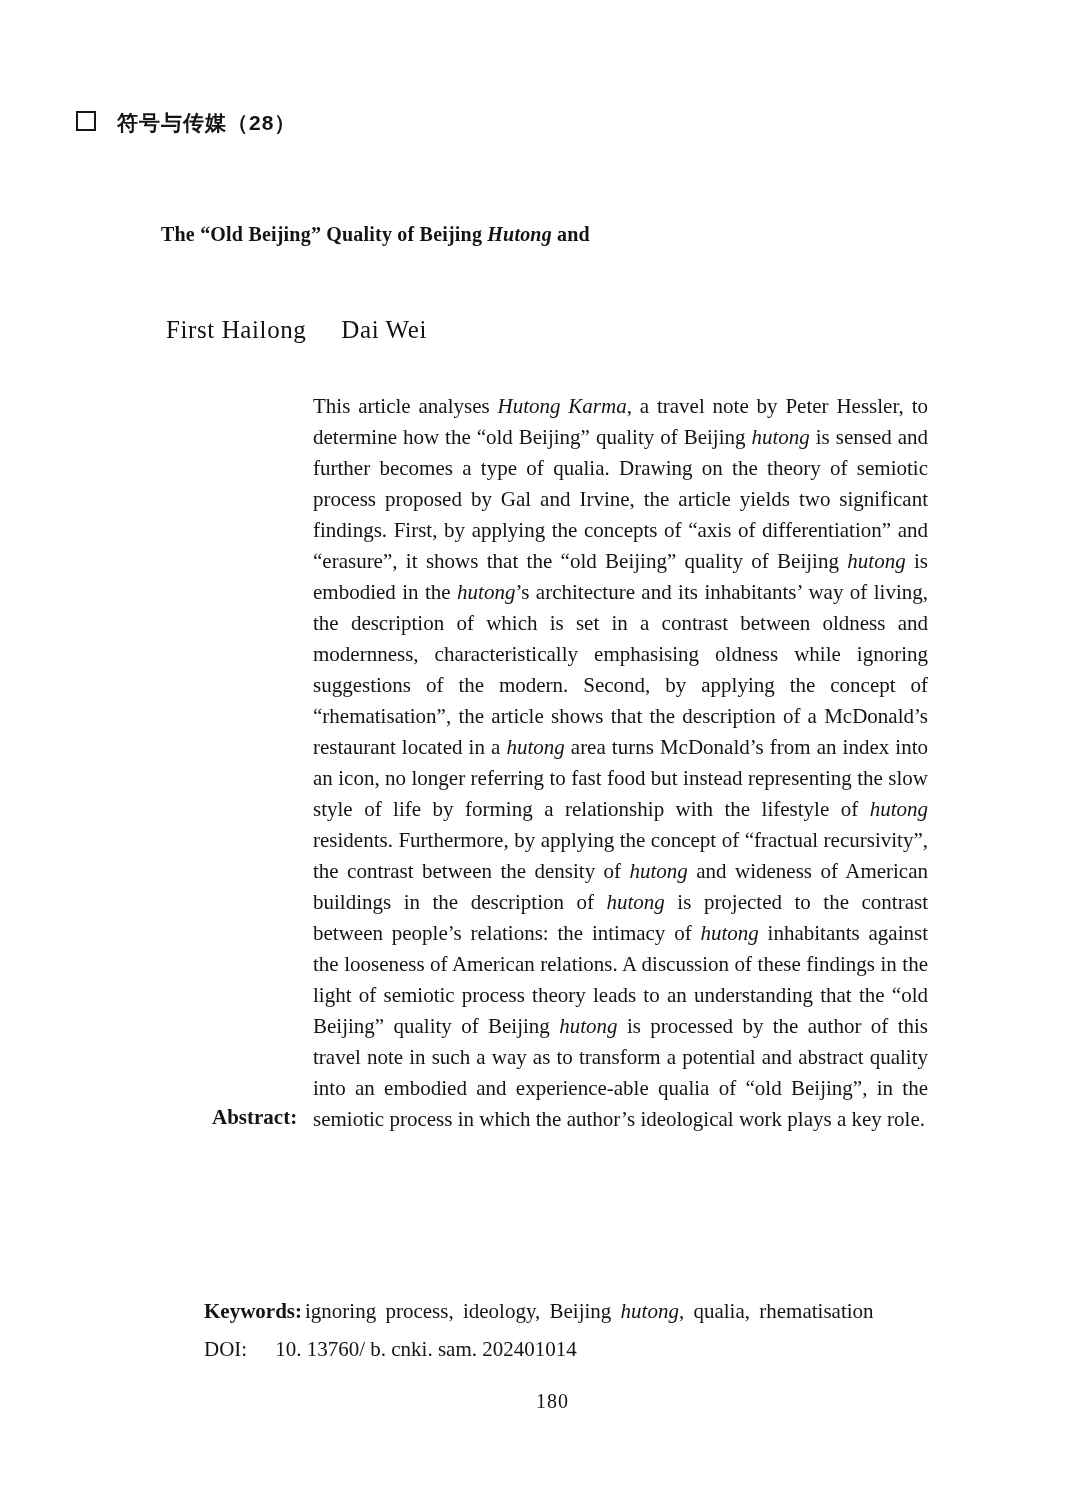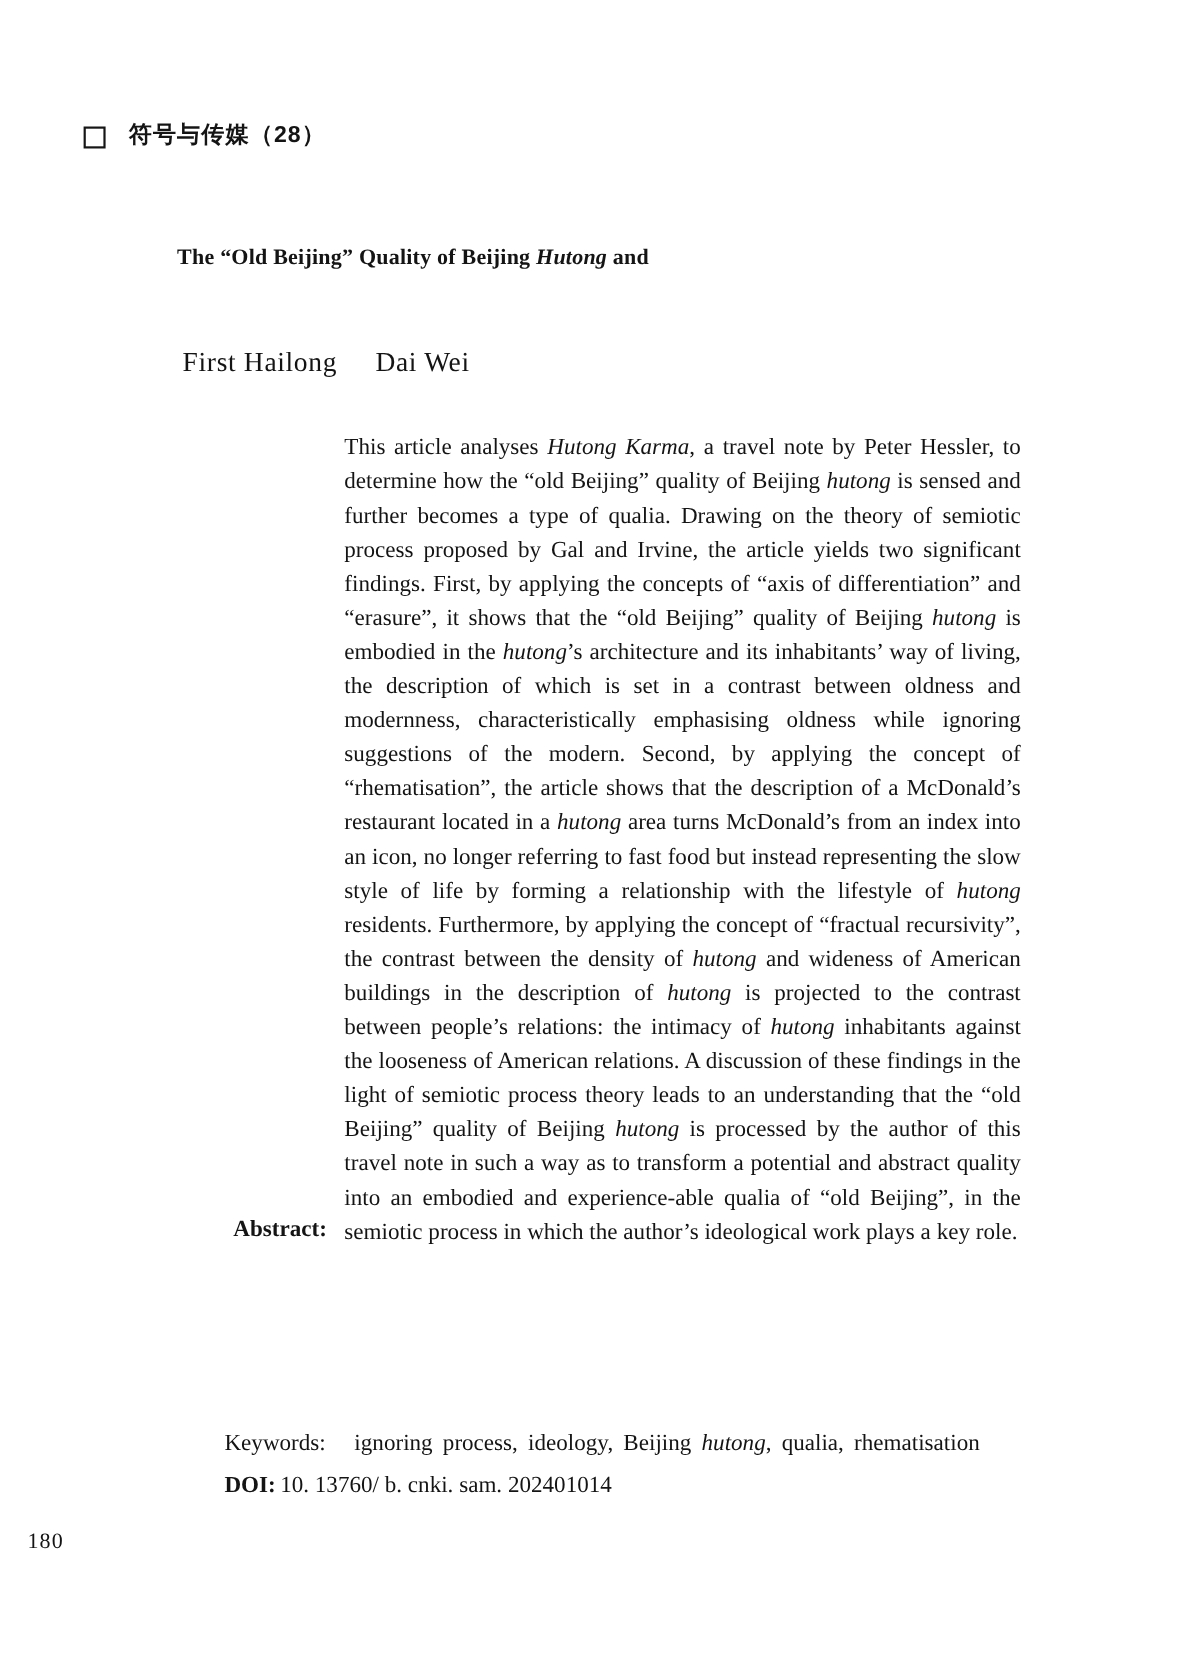--- a/index.html
+++ b/index.html
@@ -13,21 +13,21 @@
     font-family: "Liberation Serif", "DejaVu Serif", serif;
     -webkit-font-smoothing: antialiased;
   }
   .italic { font-style: italic; }
 
   .journal-header {
     position: absolute;
     left: 76px;
     top: 111px;
     display: flex;
-    align-items: flex-end;
+    align-items: flex-start;
   }
   .header-box {
     width: 20px;
     height: 20px;
     border: 2.5px solid #161616;
     margin-right: 21px;
     flex: 0 0 auto;
   }
   .journal-title {
     font-family: "Liberation Sans", "DejaVu Sans", sans-serif;
@@ -81,39 +81,39 @@
   .keywords-line {
     position: absolute;
     left: 204px;
     top: 1296px;
     width: 730px;
     font-size: 21px;
     line-height: 30px;
     word-spacing: 4px;
     white-space: nowrap;
   }
-  .keywords-line .line-label { font-weight: normal; margin-right: 26px; word-spacing: 0; }
+  .keywords-line .line-label { font-weight: bold; margin-right: 3px; word-spacing: 0; }
 
   .doi-line {
     position: absolute;
     left: 204px;
     top: 1334px;
     width: 730px;
     font-size: 21px;
     line-height: 30px;
     white-space: nowrap;
   }
-  .doi-line .line-label { font-weight: bold; margin-right: 4px; }
+  .doi-line .line-label { font-weight: normal; margin-right: 28px; }
 
   .page-number {
     position: absolute;
     left: 0;
     top: 1390px;
     width: 100%;
-    text-align: left;
+    text-align: center;
     font-size: 20px;
     letter-spacing: 1px;
     padding-left: 25px;
   }
 </style>
 </head>
 <body>
 
 <div>
 

